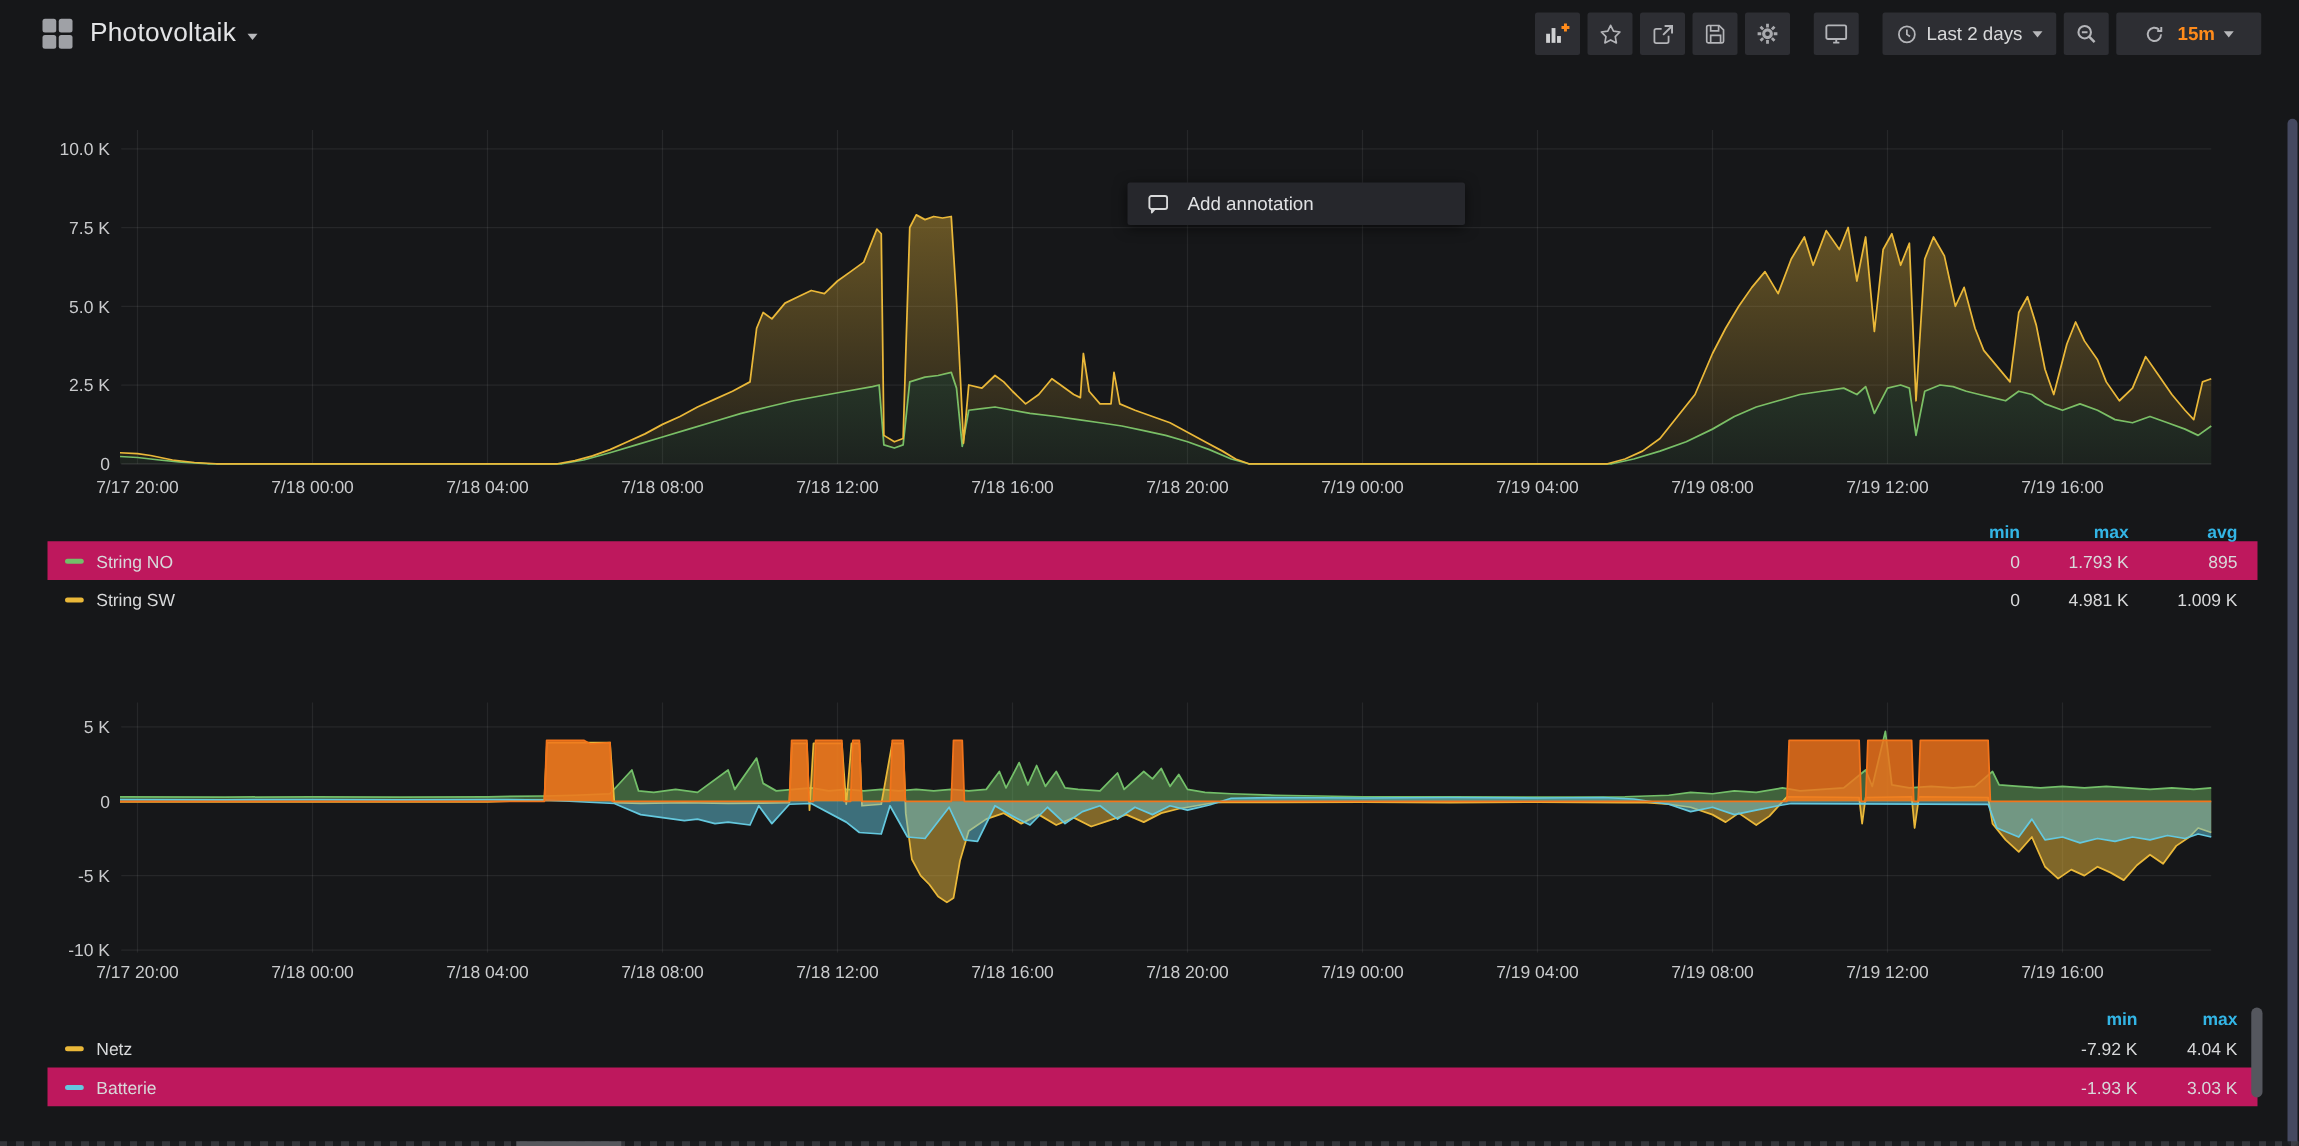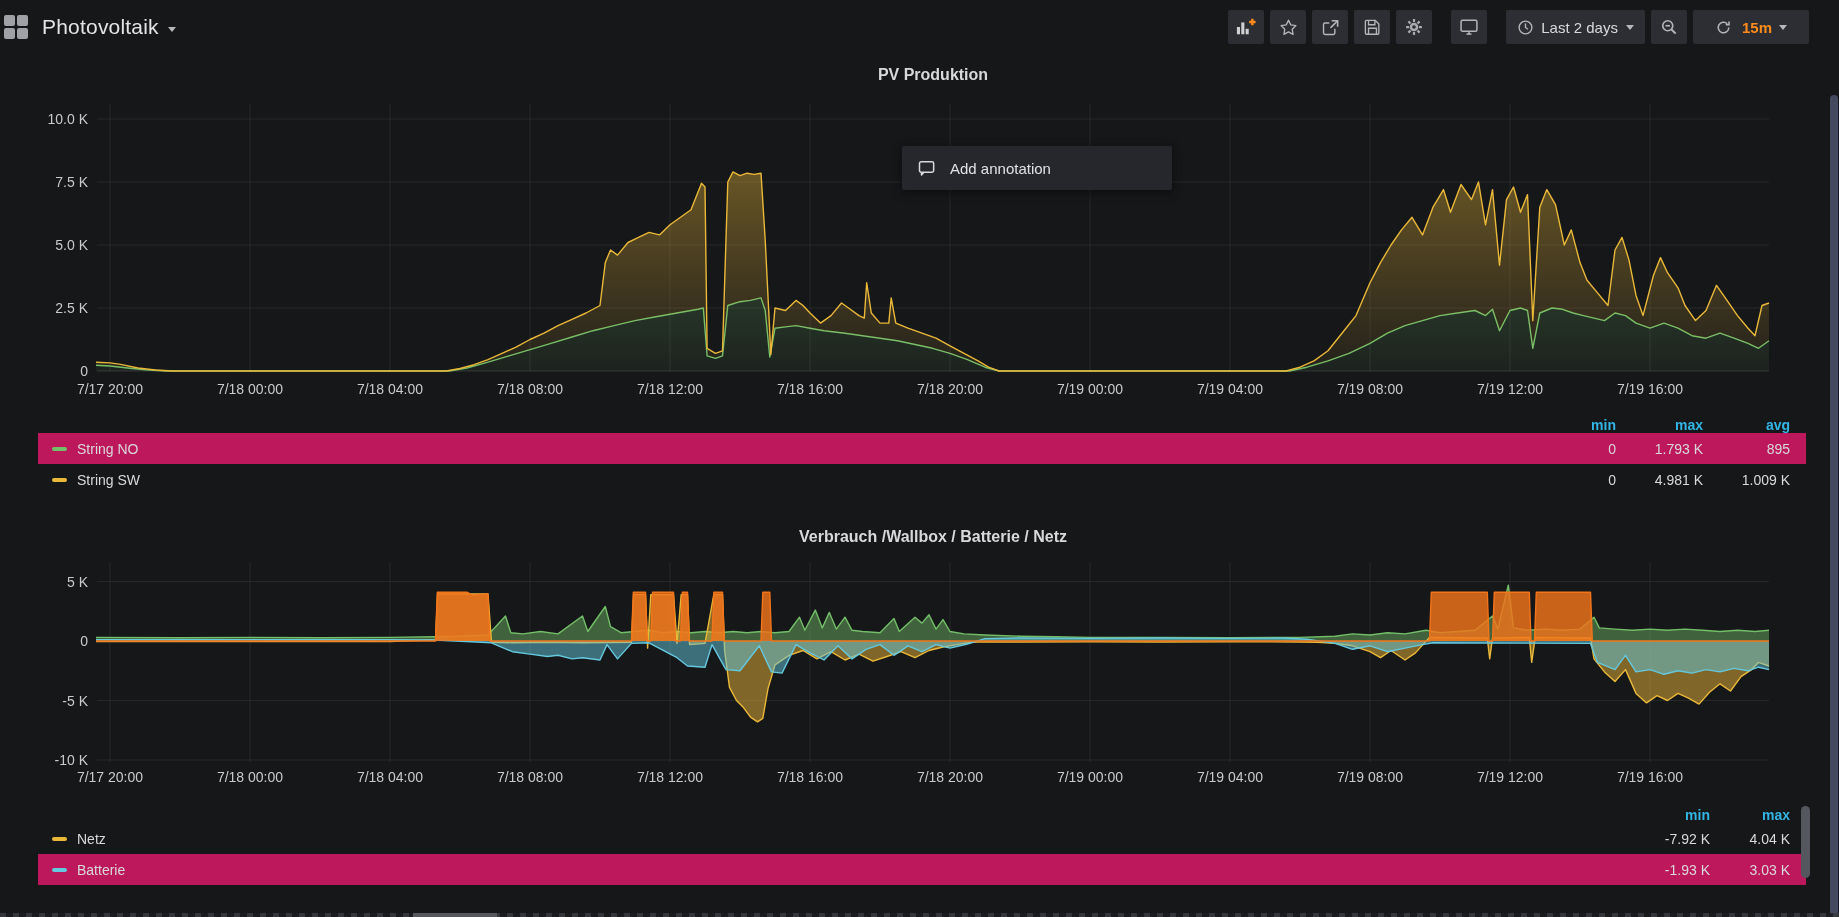--- a/index.html
+++ b/index.html
@@ -3,21 +3,21 @@
 <meta charset="utf-8">
 <style>
   html,body{margin:0;padding:0;background:#161719;}
   body{width:1839px;height:917px;overflow:hidden;position:relative;
        font-family:"Liberation Sans",sans-serif;color:#d8d9da;}
   .stage{position:absolute;inset:0;}
 
   
   .navbar{position:absolute;top:0;left:0;width:1839px;height:48px;
           display:flex;align-items:center;padding-top:6px;box-sizing:border-box;}
-  .nav-left{display:flex;align-items:center;margin-left:4px;cursor:pointer;}
+  .nav-left{display:flex;align-items:center;margin-left:34px;cursor:pointer;}
   .grid-icon{display:grid;grid-template-columns:11px 11px;grid-template-rows:11px 11px;gap:2px;}
   .grid-icon span{background:#9fa1a6;border-radius:2px;}
   .dash-title{font-size:21px;color:#e3e4e6;margin-left:14px;font-weight:400;letter-spacing:.2px;}
   .caret{width:0;height:0;border-left:4.5px solid transparent;border-right:4.5px solid transparent;
          border-top:5px solid #b7b8bb;display:inline-block;}
   .nav-left .caret{margin-left:9px;margin-top:4px;}
   .nav-right{margin-left:auto;display:flex;align-items:center;margin-right:30px;}
   .nbtn{height:34px;min-width:36px;background:#2d2e33;border-radius:2px;margin-left:6px;
         display:flex;align-items:center;justify-content:center;color:#b4b5b9;cursor:pointer;box-sizing:border-box;}
   .nbtn svg{display:block;}
@@ -41,21 +41,21 @@
   .lrow.striped{background:#be185d;}
   .lhead{height:23px;font-weight:700;color:#33b5e5;align-items:flex-end;}
   .swatch{width:15px;height:4px;border-radius:2px;display:inline-block;margin-right:10px;flex:0 0 auto;}
   .lname{color:#d8d9da;cursor:pointer;text-decoration:none;}
   .lspace{flex:1;}
   .lcell{text-align:right;flex:0 0 auto;}
   .c1 .lcell{width:87px;}
   .c2 .lcell{width:80px;}
 
   
-  .anno{position:absolute;left:902px;top:146px;width:270px;height:44px;background:#26272c;
+  .anno{position:absolute;left:902px;top:146px;width:270px;height:34px;background:#26272c;
         border-radius:2px;display:flex;align-items:center;padding-left:15px;box-sizing:border-box;
         box-shadow:0 2px 10px rgba(0,0,0,.55);cursor:pointer;z-index:6;}
   .anno .txt{font-size:15px;color:#e0e1e3;margin-left:13px;}
 
   
   .vscroll{position:absolute;right:1px;top:95px;width:8px;height:822px;background:#454960;border-radius:4px;z-index:7;}
   .legend-scroll{position:absolute;left:1801px;top:806px;width:9px;height:72px;background:#55575e;border-radius:5px;z-index:7;}
   .hstrip{position:absolute;left:0;bottom:0;width:1839px;height:4px;z-index:8;
           background:repeating-linear-gradient(90deg,#3a3b40 0 6px,#1b1c1f 6px 13px);opacity:.85;}
   .hthumb{position:absolute;left:413px;bottom:0;width:84px;height:4px;background:#56575c;z-index:9;}
@@ -140,21 +140,20 @@
         <svg width="17" height="17" viewBox="0 0 24 24">
           <path d="M19.5 12a7.5 7.5 0 1 1-2.2-5.3" fill="none" stroke="#b4b5b9" stroke-width="2.2"></path>
           <path d="M19.8 3.6v4.6h-4.6" fill="none" stroke="#b4b5b9" stroke-width="2.2"></path>
         </svg>
         <span class="interval">15m</span>
         <span class="caret"></span>
       </div>
     </div>
   </div>
 
-  <div class="panel-title" style="top:66px;">PV Produktion</div>
   <svg id="c1" class="chart" style="top:95px;" height="310" viewBox="0 0 1839 310">
       <defs>
         <linearGradient id="g00" x1="0" y1="9" x2="0" y2="276" gradientUnits="userSpaceOnUse">
           <stop offset="0" stop-color="#73BF69" stop-opacity="0.5"></stop>
           <stop offset="1" stop-color="#73BF69" stop-opacity="0.07"></stop>
         </linearGradient>
         <linearGradient id="g01" x1="0" y1="9" x2="0" y2="276" gradientUnits="userSpaceOnUse">
           <stop offset="0" stop-color="#EAB839" stop-opacity="0.5"></stop>
           <stop offset="1" stop-color="#EAB839" stop-opacity="0.06"></stop>
         </linearGradient>
@@ -225,21 +224,20 @@
   </div>
 
   <div class="anno">
     <svg width="20" height="20" viewBox="0 0 24 24">
       <rect x="3" y="4.5" width="17" height="12.5" rx="2" fill="none" stroke="#d8d9da" stroke-width="1.8"></rect>
       <path d="M8.2 17l-2.8 3.4V17" fill="none" stroke="#d8d9da" stroke-width="1.8" stroke-linejoin="round"></path>
     </svg>
     <span class="txt">Add annotation</span>
   </div>
 
-  <div class="panel-title" style="top:528px;">Verbrauch /Wallbox / Batterie / Netz</div>
   <svg id="c2" class="chart" style="top:550px;" height="245" viewBox="0 0 1839 245">
       <defs></defs>
       <line x1="97" x2="1769" y1="31.5" y2="31.5" stroke="rgba(255,255,255,0.07)"></line>
       <line x1="97" x2="1769" y1="91" y2="91" stroke="rgba(255,255,255,0.13)"></line>
       <line x1="97" x2="1769" y1="150.5" y2="150.5" stroke="rgba(255,255,255,0.07)"></line>
       <line x1="97" x2="1769" y1="210" y2="210" stroke="rgba(255,255,255,0.07)"></line>
       <line x1="110" x2="110" y1="12" y2="212" stroke="rgba(255,255,255,0.07)"></line>
       <line x1="250" x2="250" y1="12" y2="212" stroke="rgba(255,255,255,0.07)"></line>
       <line x1="390" x2="390" y1="12" y2="212" stroke="rgba(255,255,255,0.07)"></line>
       <line x1="530" x2="530" y1="12" y2="212" stroke="rgba(255,255,255,0.07)"></line>

